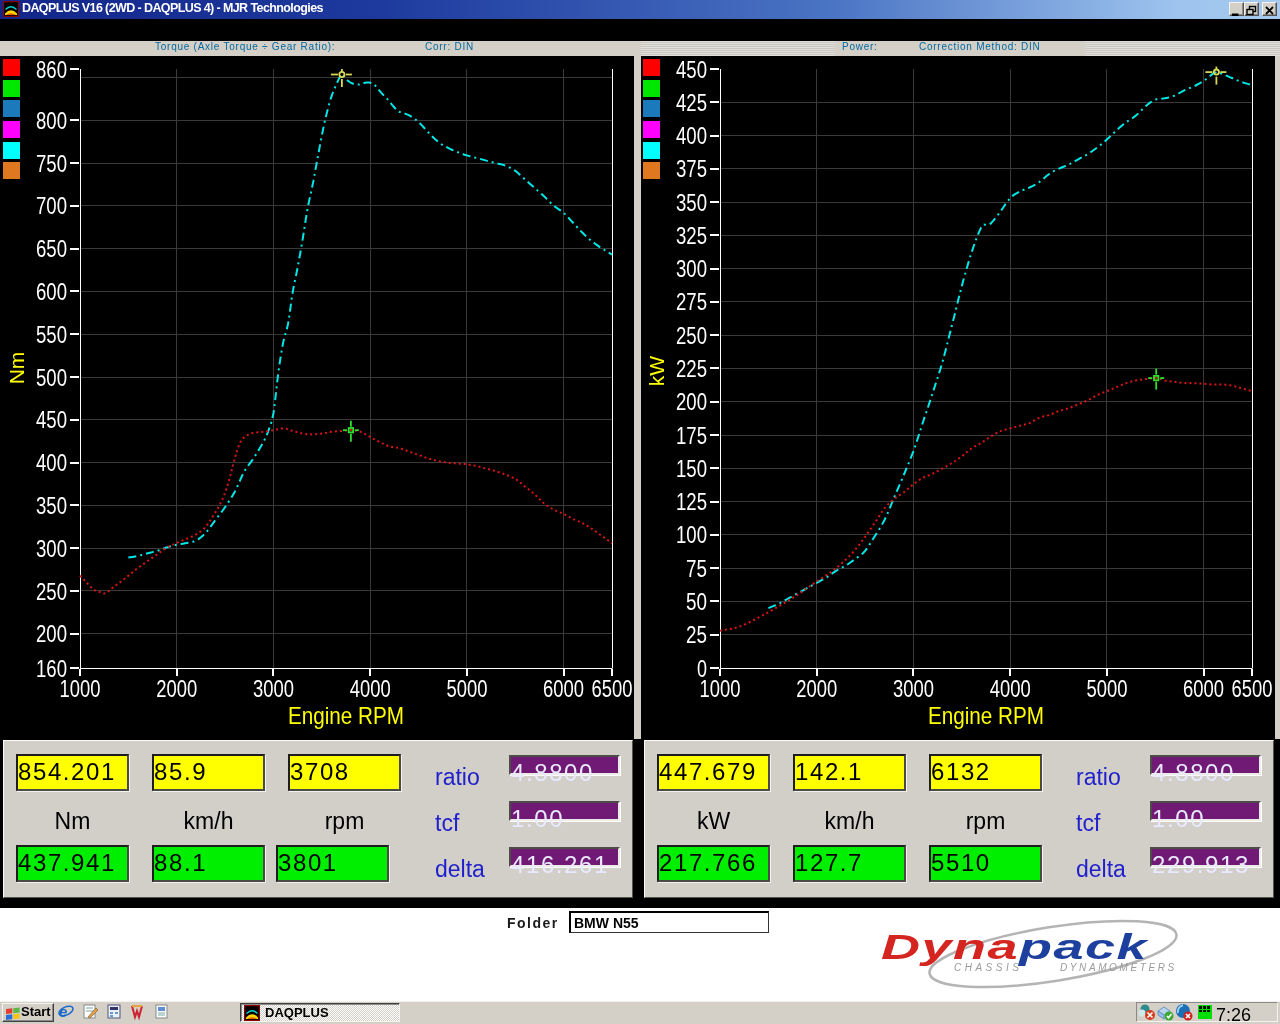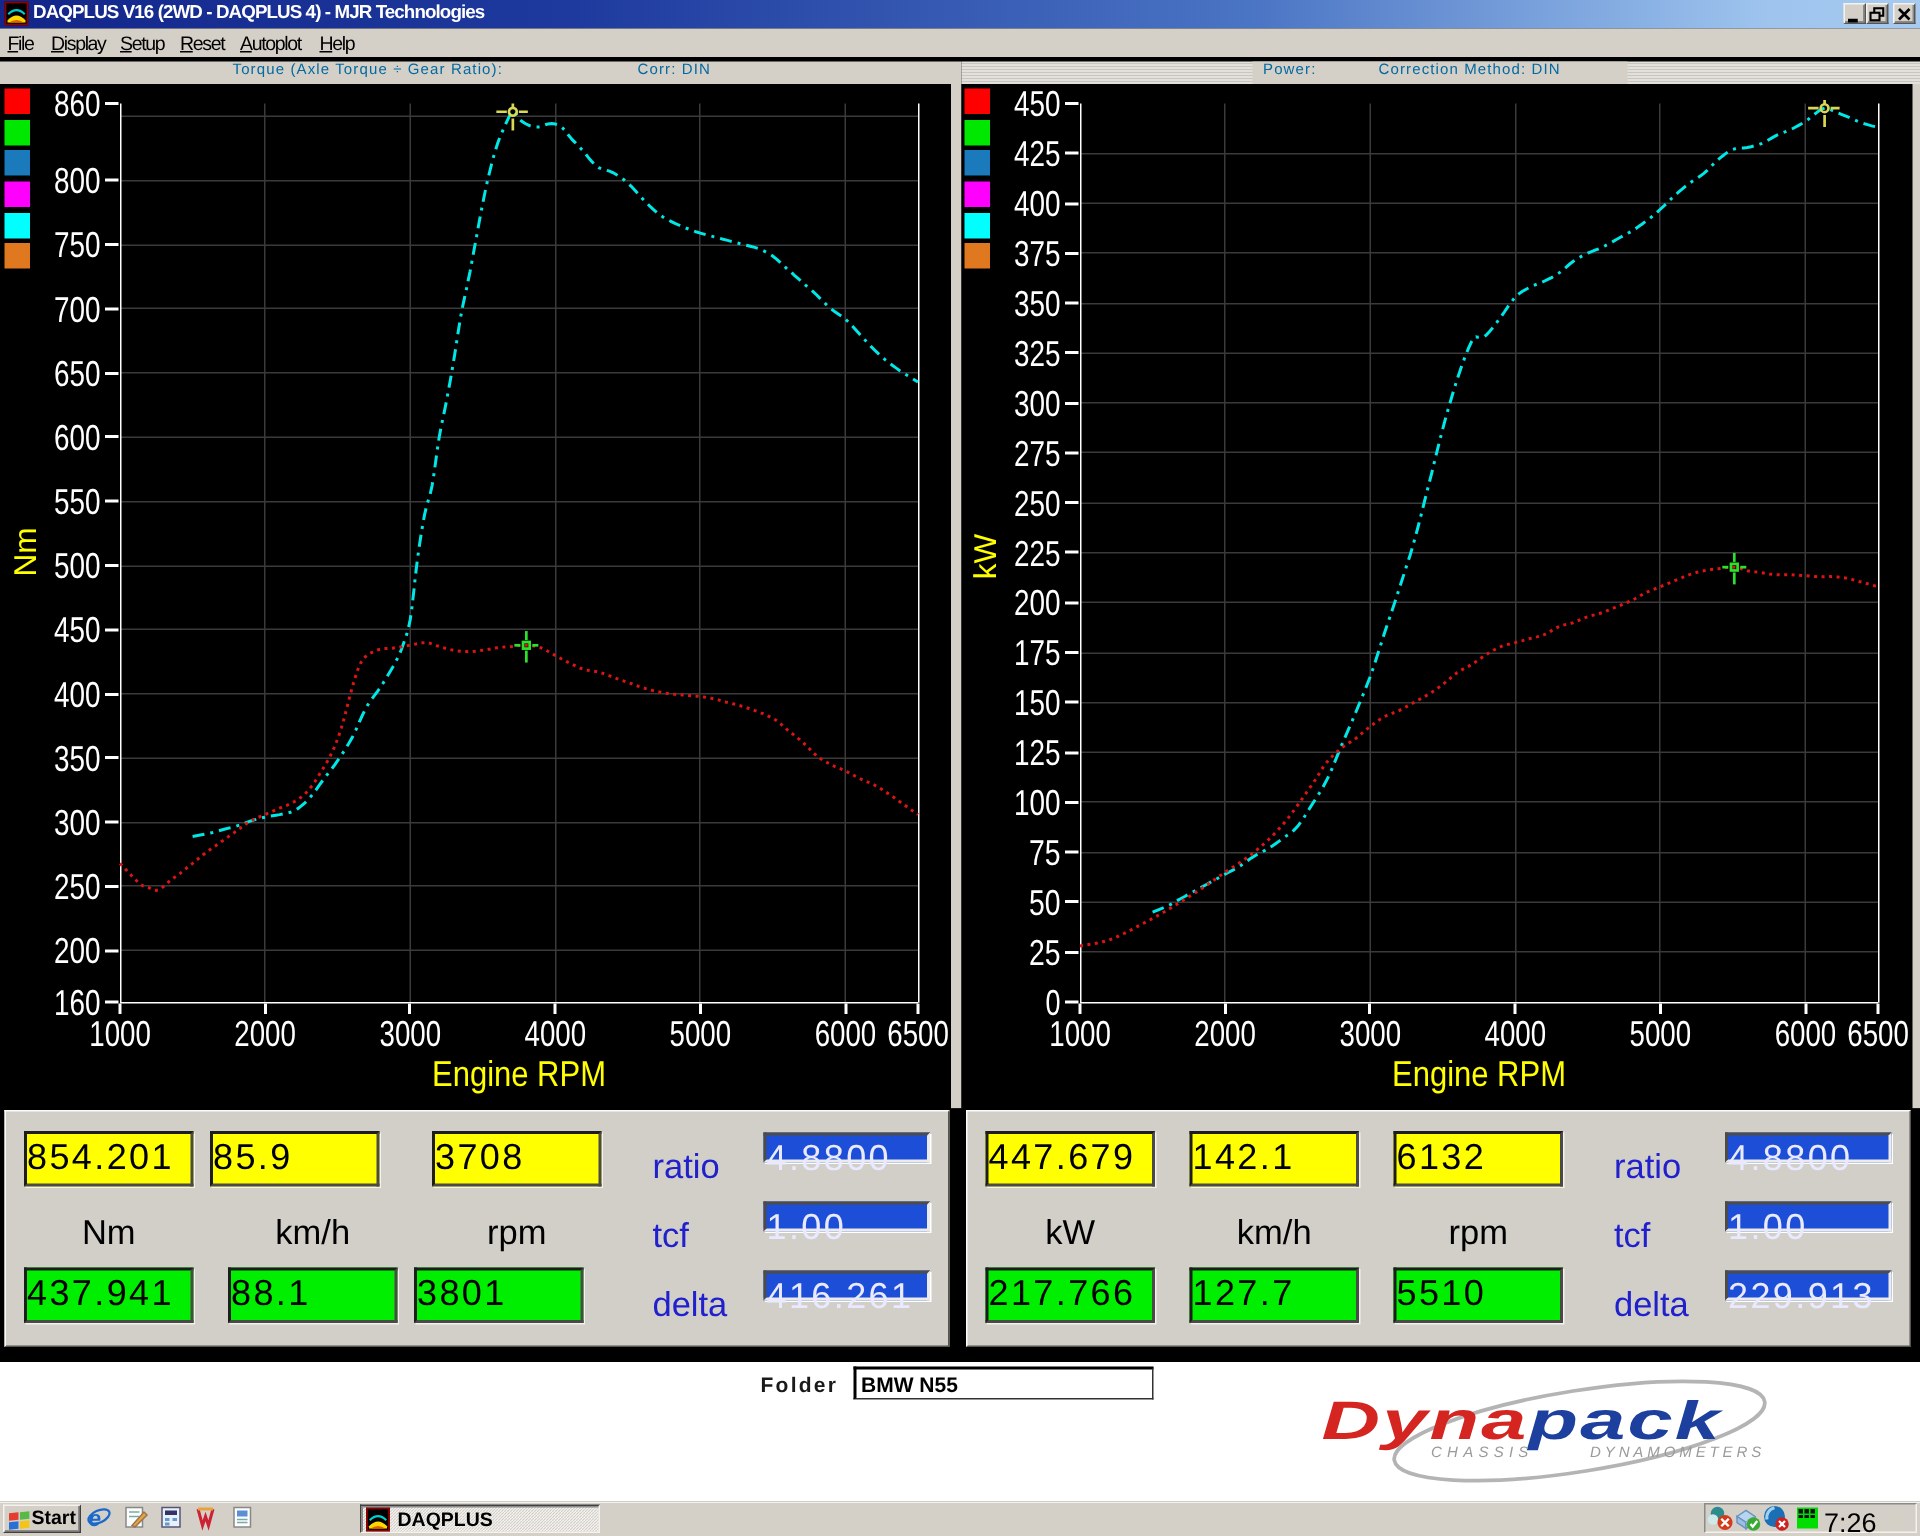--- a/index.html
+++ b/index.html
@@ -8,21 +8,21 @@
 .wbtn{position:absolute;top:2px;width:15px;height:14px;background:#d4d0c8;border:1px solid;border-color:#f4f2ee #555 #555 #f4f2ee;box-shadow:inset -1px -1px 0 #8a8a8a}
 .menubar{position:absolute;left:0;top:19px;width:1280px;height:19px;background:#d4d0c8}
 .menu{position:absolute;top:2px;font-size:13px;color:#000;letter-spacing:-0.9px}
 .blackline{position:absolute;left:0;top:38px;width:1280px;height:3px;background:#000}
 .hdrL{position:absolute;left:0;top:41px;width:641px;height:15px;background:#d4d0c8}
 .hdrR{position:absolute;left:641px;top:41px;width:639px;height:15px;background:repeating-linear-gradient(180deg,#e2e0db 0 1px,#c9c6bf 1px 2px)}
 .hdrRsolid{position:absolute;left:835px;top:41px;width:250px;height:15px;background:#d4d0c8}
 .htext{position:absolute;top:40.5px;font-size:10px;font-weight:normal;color:#0369a1;letter-spacing:0.75px}
 .panel{position:absolute;top:740px;width:630px;height:158px;background:#d2cfc9;border:1px solid;border-color:#fbfbf9 #57554f #57554f #fbfbf9}
 .vbox{position:absolute;width:113px;height:37px;border:2px solid;border-color:#1d1d1d #4a4a46 #4a4a46 #1d1d1d;box-shadow:1px 1px 0 #f4f2ee;font-size:24px;letter-spacing:1.6px;text-align:left;padding-right:5px;line-height:32px;color:#000}
-.vbox.blue{width:111px;height:20px;background:#1d4ed8;color:#e9e9ff;border-color:#4e4c48 #edebe7 #edebe7 #4e4c48;box-shadow:1px 1px 0 #fff}
+.vbox.blue{width:111px;height:20px;background:#701a75;color:#e9e9ff;border-color:#4e4c48 #edebe7 #edebe7 #4e4c48;box-shadow:1px 1px 0 #fff}
 .yellow{background:#ffff00}
 .green{background:#00ee00}
 .ulab{position:absolute;width:113px;text-align:center;font-size:23px;color:#000}
 .blab{position:absolute;font-size:23px;color:#2020cc}
 .botwhite{position:absolute;left:0;top:908px;width:1280px;height:93px;background:#fff}
 .folderlab{position:absolute;left:507px;top:915px;font-size:14px;font-weight:bold;color:#1a1a1a;letter-spacing:1.5px}
 .folderbox{position:absolute;left:569px;top:911px;width:200px;height:22px;background:#fff;border:1px solid #333;border-top:2px solid #000;border-left:2px solid #000;font-size:14px;font-weight:bold;padding:2px 0 0 3px;color:#000}
 .taskbar{position:absolute;left:0;top:1001px;width:1280px;height:23px;background:#d4d0c8;border-top:1px solid #f4f2ee}
 .startbtn{position:absolute;left:2px;top:1003px;width:52px;height:19px;background:#d4d0c8;border:1px solid;border-color:#f4f2ee #404040 #404040 #f4f2ee;box-shadow:inset -1px -1px 0 #8a8a8a;font-size:13px;font-weight:bold;padding-left:18px;line-height:16px}
 .taskbtn{position:absolute;left:240px;top:1003px;width:160px;height:19px;background-color:#d4d0c8;background-image:linear-gradient(45deg,#fff 25%,transparent 25%,transparent 75%,#fff 75%),linear-gradient(45deg,#fff 25%,transparent 25%,transparent 75%,#fff 75%);background-size:2px 2px;background-position:0 0,1px 1px;border:1px solid;border-color:#404040 #f4f2ee #f4f2ee #404040;box-shadow:inset 1px 1px 0 #8a8a8a;font-size:13px;font-weight:bold;padding-left:24px;line-height:17px}
@@ -42,28 +42,20 @@
 <div class="wbtn" style="left:1229px"><svg width="13" height="12">
         <rect x="2" y="8.5" width="6.5" height="2.5" fill="#000"></rect>
       </svg></div>
 <div class="wbtn" style="left:1244px"><svg width="13" height="12">
         <rect x="4.5" y="1.5" width="6" height="5" fill="none" stroke="#000" stroke-width="1.4"></rect>
         <rect x="2" y="4.5" width="6" height="5" fill="#d4d0c8" stroke="#000" stroke-width="1.4"></rect>
       </svg></div>
 <div class="wbtn" style="left:1262px"><svg width="13" height="12">
         <path d="M3 2 L10 9 M10 2 L3 9" stroke="#000" stroke-width="1.8"></path>
       </svg></div>
-<div class="menubar">
-<span class="menu" style="left:5px"><u>F</u>ile</span>
-<span class="menu" style="left:34px"><u>D</u>isplay</span>
-<span class="menu" style="left:80px"><u>S</u>etup</span>
-<span class="menu" style="left:120px"><u>R</u>eset</span>
-<span class="menu" style="left:160px"><u>A</u>utoplot</span>
-<span class="menu" style="left:213px"><u>H</u>elp</span>
-</div>
 <div class="blackline"></div>
 <div class="hdrL"></div>
 <div class="hdrR"></div>
 <div class="hdrRsolid"></div>
 <span class="htext" style="left:155px">Torque (Axle Torque ÷ Gear Ratio):</span>
 <span class="htext" style="left:425px">Corr: DIN</span>
 <span class="htext" style="left:842px">Power:</span>
 <span class="htext" style="left:919px">Correction Method: DIN</span>
 <svg width="1280" height="683" style="position:absolute;left:0;top:56px">
 <g transform="translate(0,-56)" font-family="Liberation Sans, sans-serif">
@@ -260,21 +252,21 @@
           <line x1="1160.2" y1="378.1" x2="1164.2" y2="378.1"></line>
           <line x1="1156.2" y1="368.6" x2="1156.2" y2="374.6"></line>
           <line x1="1156.2" y1="381.6" x2="1156.2" y2="389.6"></line>
           <rect x="1154.0" y="375.90000000000003" width="4.4" height="4.4"></rect>
         </g>
 </g>
     </svg>
 <div style="position:absolute;left:0;top:739px;width:1280px;height:169px;background:#000"></div>
 <div class="panel" style="left:3px">
 <div class="vbox yellow" style="left:12px;top:13px">854.201</div>
-<div class="vbox yellow" style="left:136px;top:13px">85.9</div>
+<div class="vbox yellow" style="left:148px;top:13px">85.9</div>
 <div class="vbox yellow" style="left:284px;top:13px">3708</div>
 <div class="ulab" style="left:12px;top:67px">Nm</div>
 <div class="ulab" style="left:148px;top:67px">km/h</div>
 <div class="ulab" style="left:284px;top:67px">rpm</div>
 <div class="vbox green" style="left:12px;top:104px">437.941</div>
 <div class="vbox green" style="left:148px;top:104px">88.1</div>
 <div class="vbox green" style="left:272px;top:104px">3801</div>
 <div class="blab" style="left:431px;top:23px">ratio</div>
 <div class="blab" style="left:431px;top:69px">tcf</div>
 <div class="blab" style="left:431px;top:115px">delta</div>

